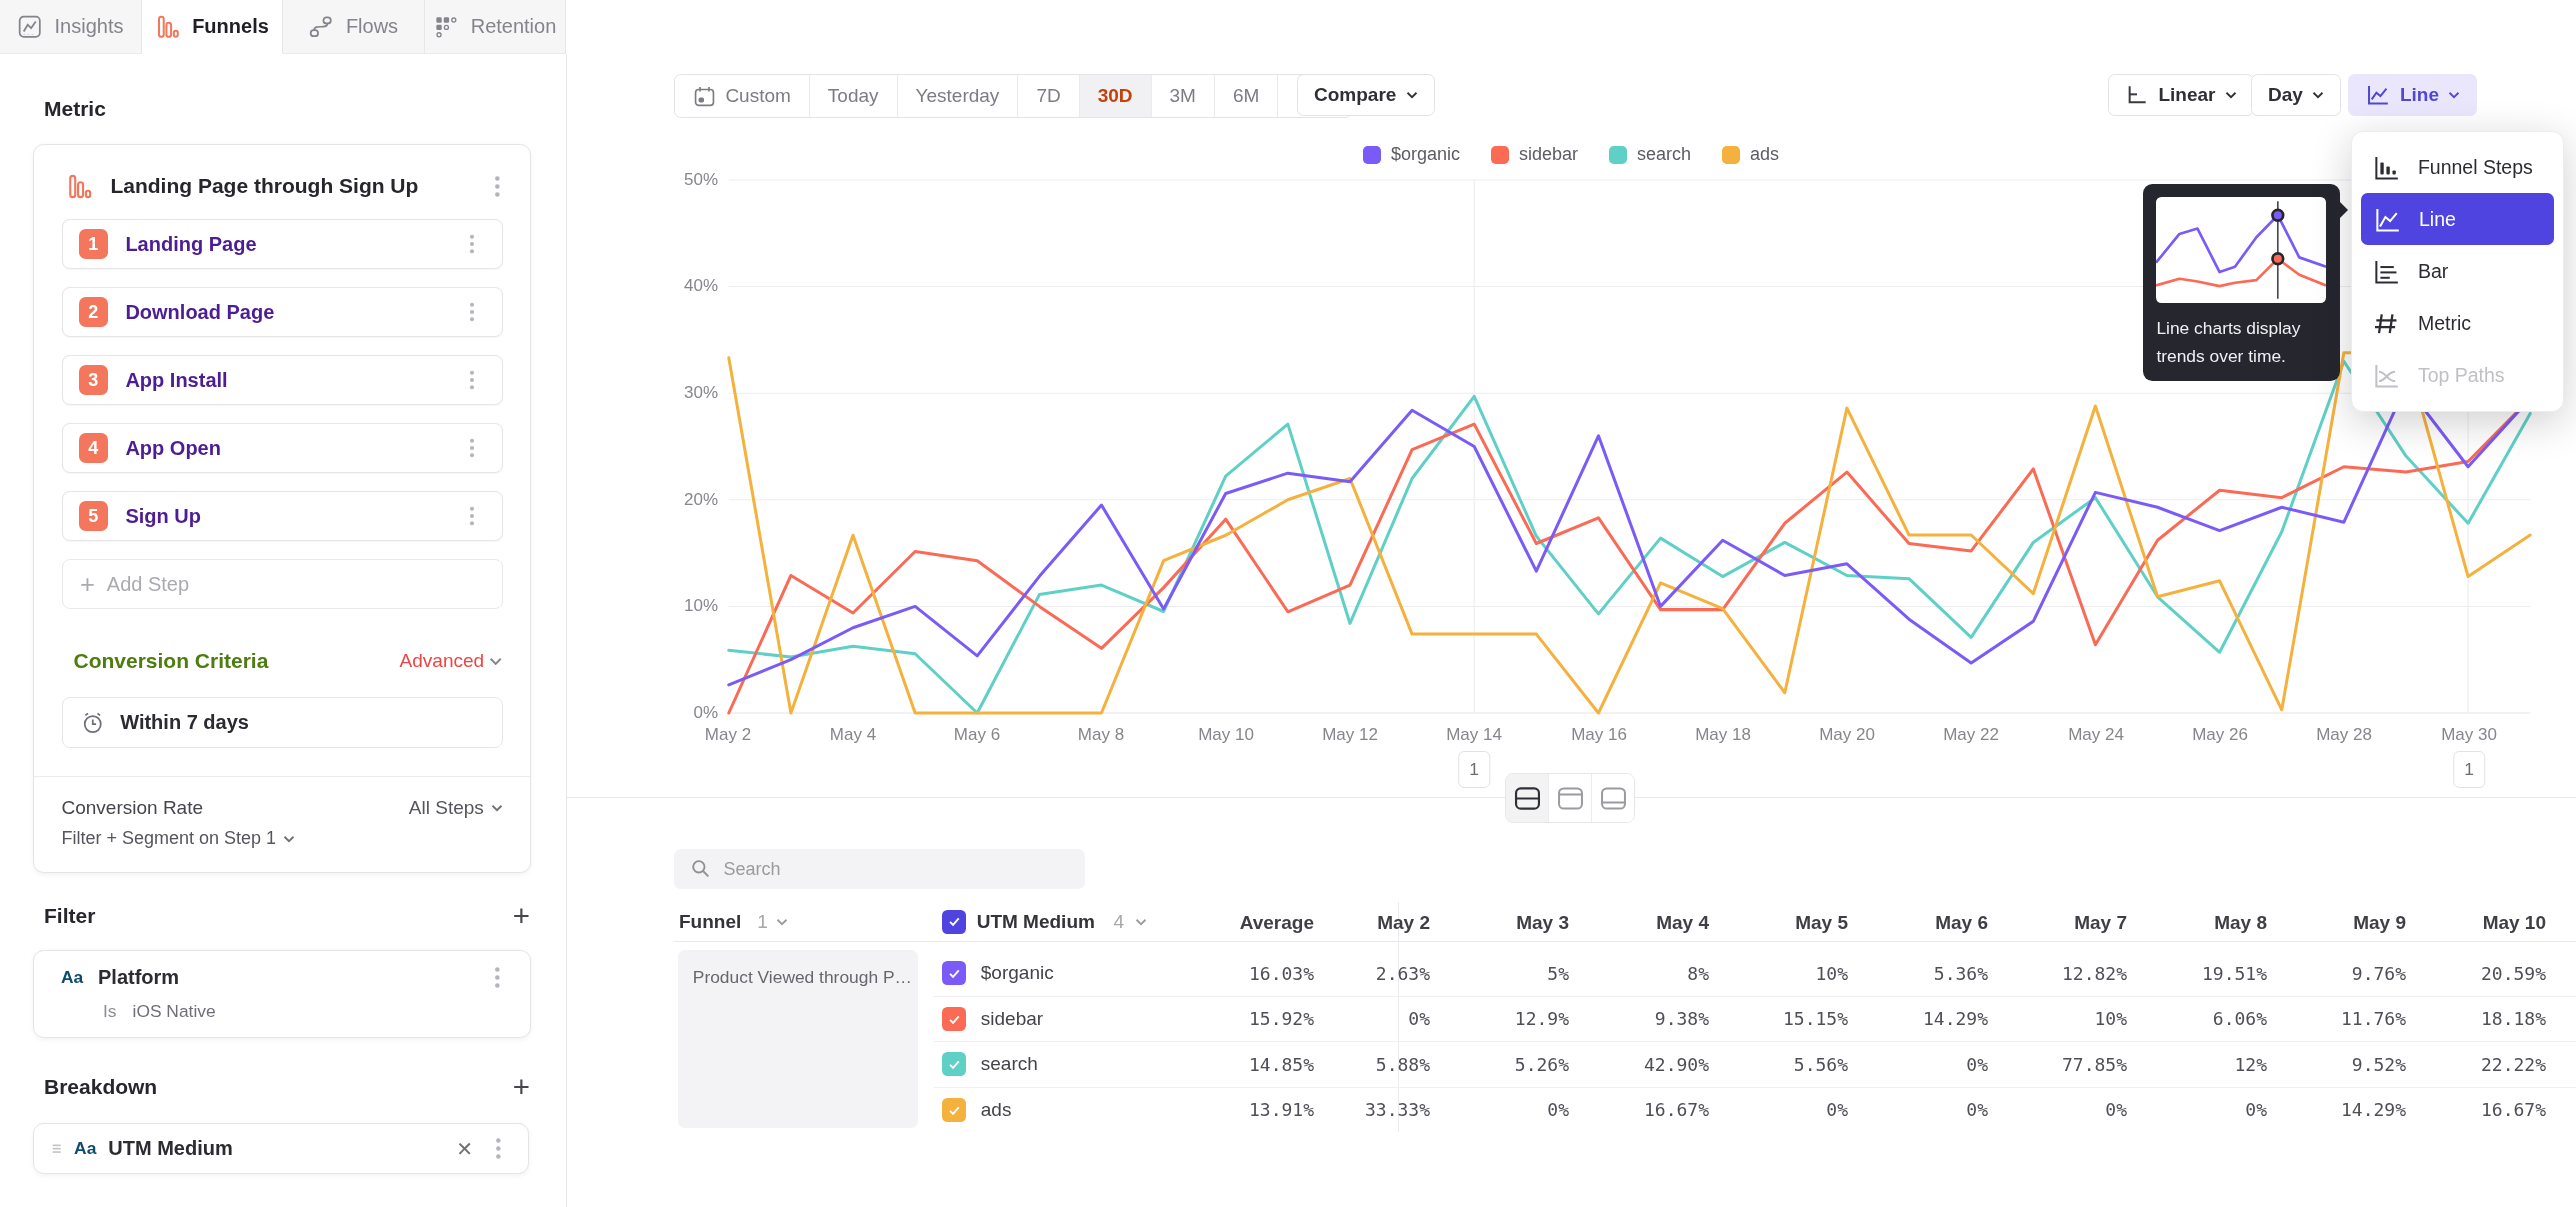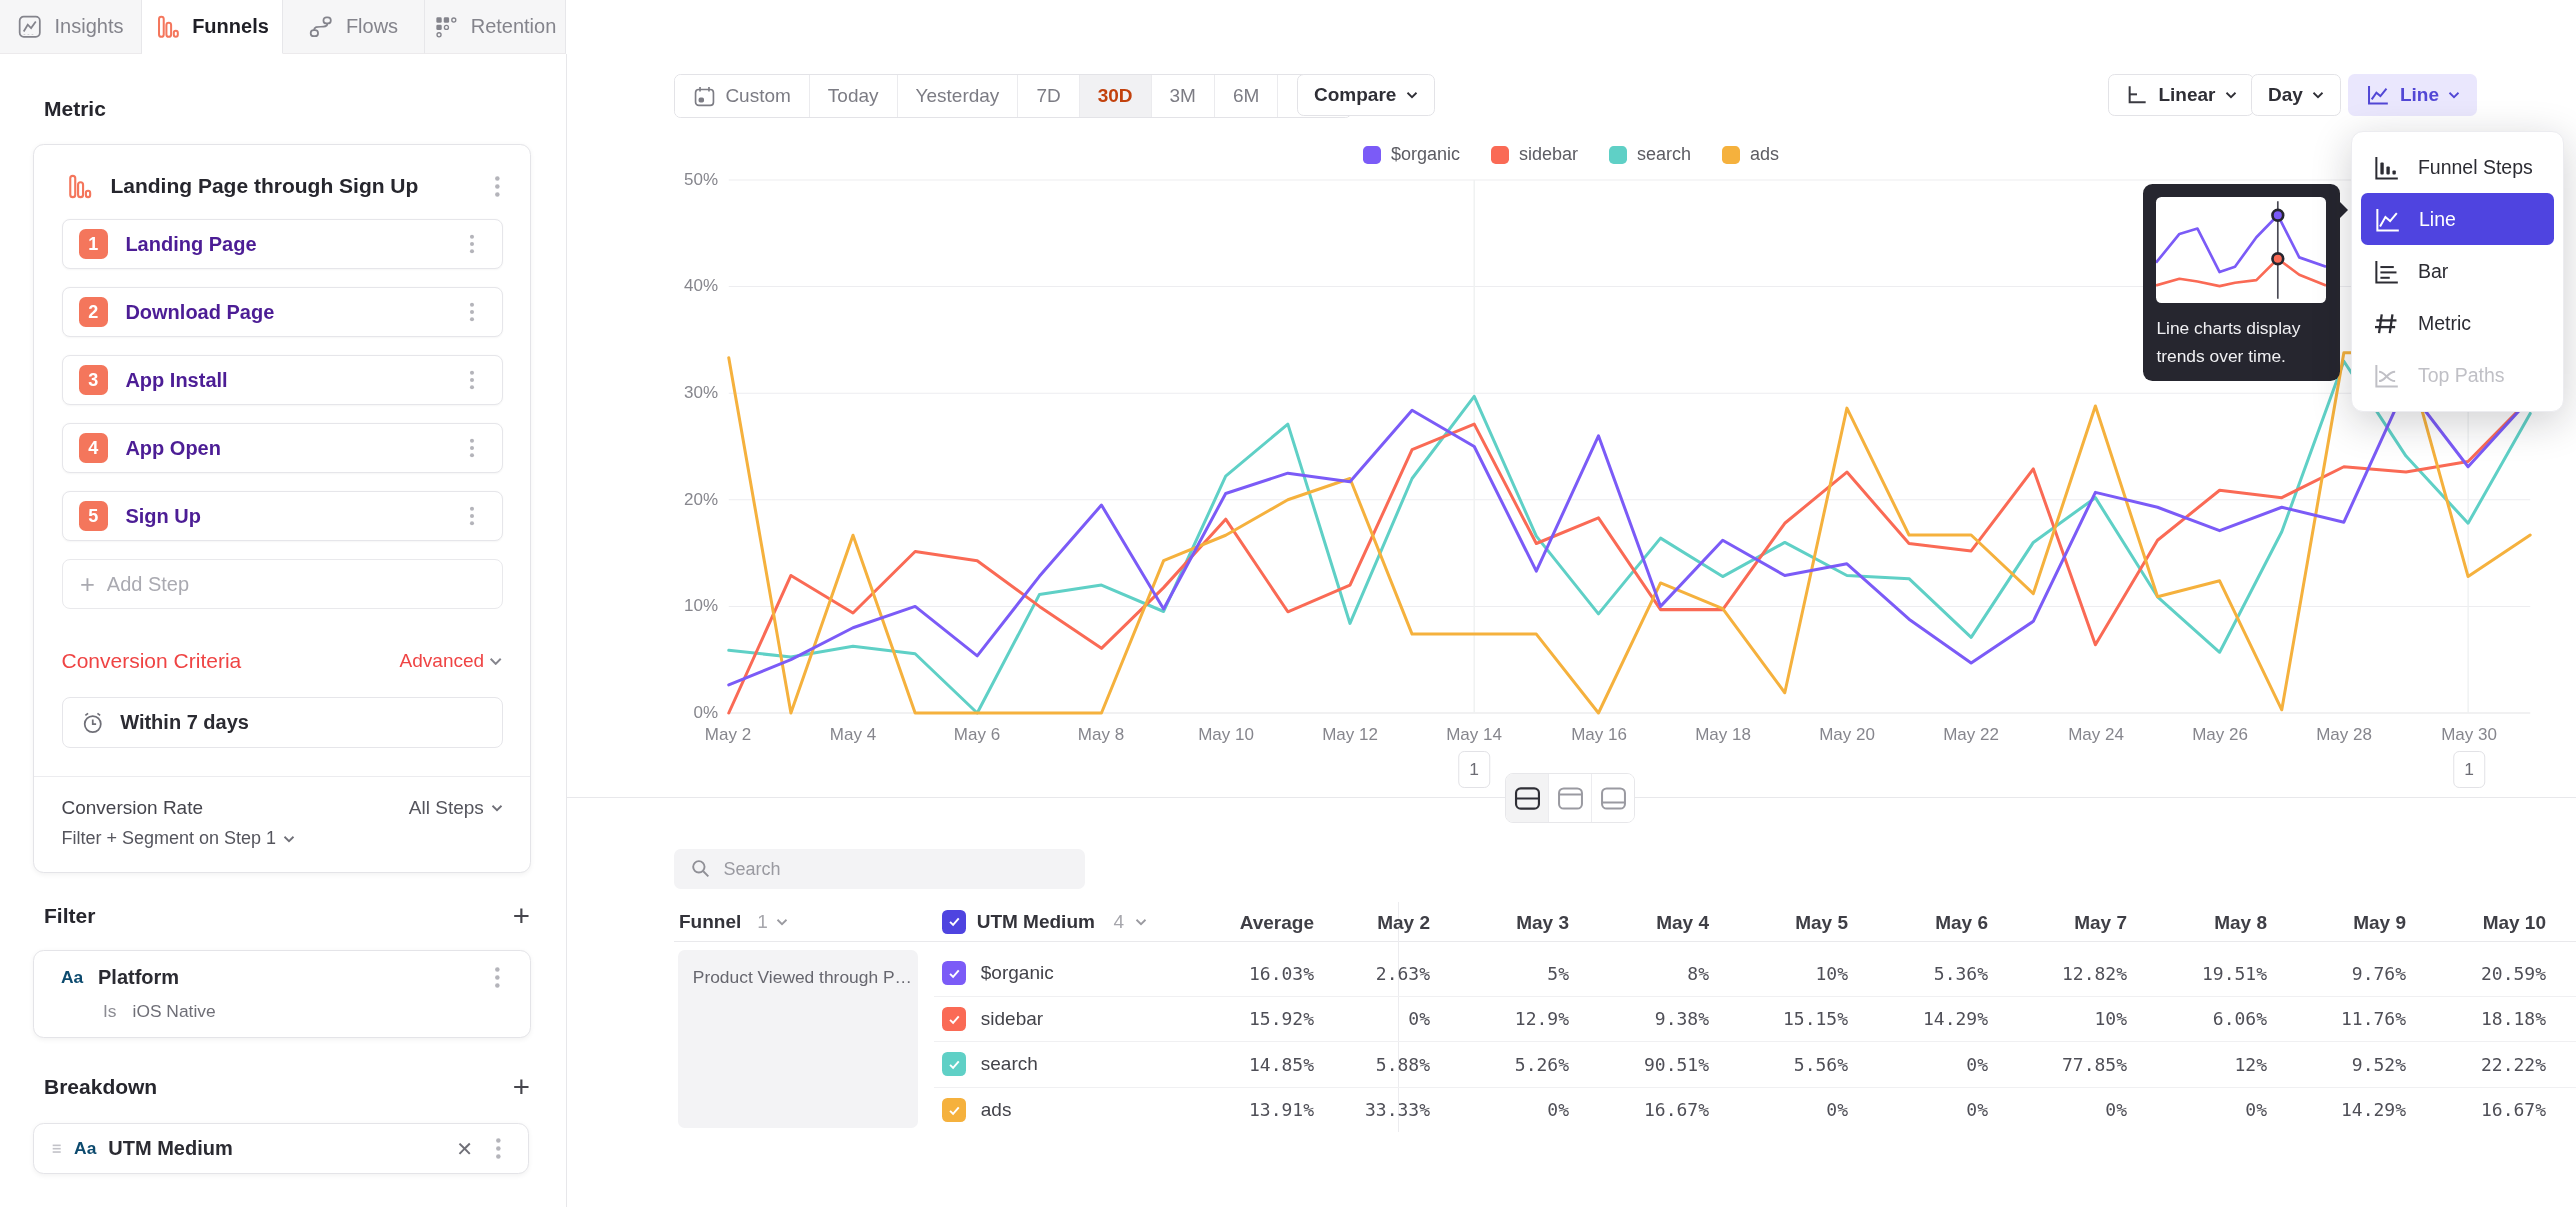--- a/index.html
+++ b/index.html
@@ -26,21 +26,21 @@
   .kebab{margin-left:auto;width:27px;display:flex;justify-content:center;cursor:pointer;}
   .steps{position:absolute;left:27.5px;right:27.5px;top:74px;}
   .step{height:48px;border:0.7px solid #e6e6ea;border-radius:8px;display:flex;align-items:center;
         padding:0 16px;margin-bottom:18px;background:#fff;box-shadow:0 0.7px 2px rgba(18,18,28,.04);}
   .badge{width:29.5px;height:29.5px;border-radius:6.7px;background:var(--accent);color:#fff;font-size:18px;
          font-weight:700;display:flex;align-items:center;justify-content:center;margin-right:17.4px;}
   .step .lbl{font-size:20px;font-weight:600;color:#4c1d95;}
   .addstep{position:absolute;left:27.5px;right:27.5px;top:414px;height:48px;border:0.7px solid #e9e9ec;
            border-radius:8px;display:flex;align-items:center;padding:0 17.4px;gap:12px;color:#aaaab1;font-size:20px;}
   .cc-row{position:absolute;left:27.5px;right:27.5px;top:504px;display:flex;align-items:center;}
-  .cc-row .t{font-size:21px;font-weight:400;color:#ef4444;}
+  .cc-row .t{font-size:21px;font-weight:700;color:#4d7c0f;margin-left:12px;}
   .cc-row .adv{margin-left:auto;font-size:19px;color:#ef4444;display:flex;align-items:center;gap:5px;cursor:pointer;}
   .window-box{position:absolute;left:27.5px;right:27.5px;top:552px;height:49px;border:0.7px solid #e6e6ea;
               border-radius:8px;display:flex;align-items:center;padding:0 17.4px;gap:14.8px;
               font-size:20px;font-weight:600;color:#2b2b32;}
   .card-div{position:absolute;left:0;right:0;top:631px;height:0.7px;background:#ececef;}
   .cr-row{position:absolute;left:27.5px;right:27.5px;top:645px;height:35px;display:flex;align-items:center;}
   .cr-row .t{font-size:19px;color:#45454d;}
   .cr-row .v{margin-left:auto;font-size:19px;color:#55555d;display:flex;align-items:center;gap:6.7px;cursor:pointer;}
   .fs-row{position:absolute;left:27.5px;top:683px;font-size:18px;color:#55555d;display:flex;align-items:center;gap:6.7px;cursor:pointer;}
   .sec-head{position:absolute;left:44px;right:36px;display:flex;align-items:center;}
@@ -582,21 +582,21 @@
         <span class="cb" style="background:#5fd0c6">
           <svg width="14.8" height="14.8" viewBox="0 0 34 34" fill="none" stroke="#fff" stroke-width="4.5">
             <polyline points="7,18 14,25 27,10"></polyline>
           </svg>
         </span>
         <span class="rowlbl">search</span>
       </div>
       <div class="rnum" style="right: 1262px; top: 1054px;">14.85%</div>
       <div class="rnum" style="right: 1146px; top: 1054px;">5.88%</div>
       <div class="rnum" style="right: 1007px; top: 1054px;">5.26%</div>
-      <div class="rnum" style="right: 867px; top: 1054px;">90.51%</div>
+      <div class="rnum" style="right: 867px; top: 1054px;">42.90%</div>
       <div class="rnum" style="right: 728px; top: 1054px;">5.56%</div>
       <div class="rnum" style="right: 588px; top: 1054px;">0%</div>
       <div class="rnum" style="right: 449px; top: 1054px;">77.85%</div>
       <div class="rnum" style="right: 309px; top: 1054px;">12%</div>
       <div class="rnum" style="right: 170px; top: 1054px;">9.52%</div>
       <div class="rnum" style="right: 30px; top: 1054px;">22.22%</div>
       <div class="cellflex" style="left: 942px; top: 1087px; height: 46px;">
         <span class="cb" style="background:#f5b13d">
           <svg width="14.8" height="14.8" viewBox="0 0 34 34" fill="none" stroke="#fff" stroke-width="4.5">
             <polyline points="7,18 14,25 27,10"></polyline>

